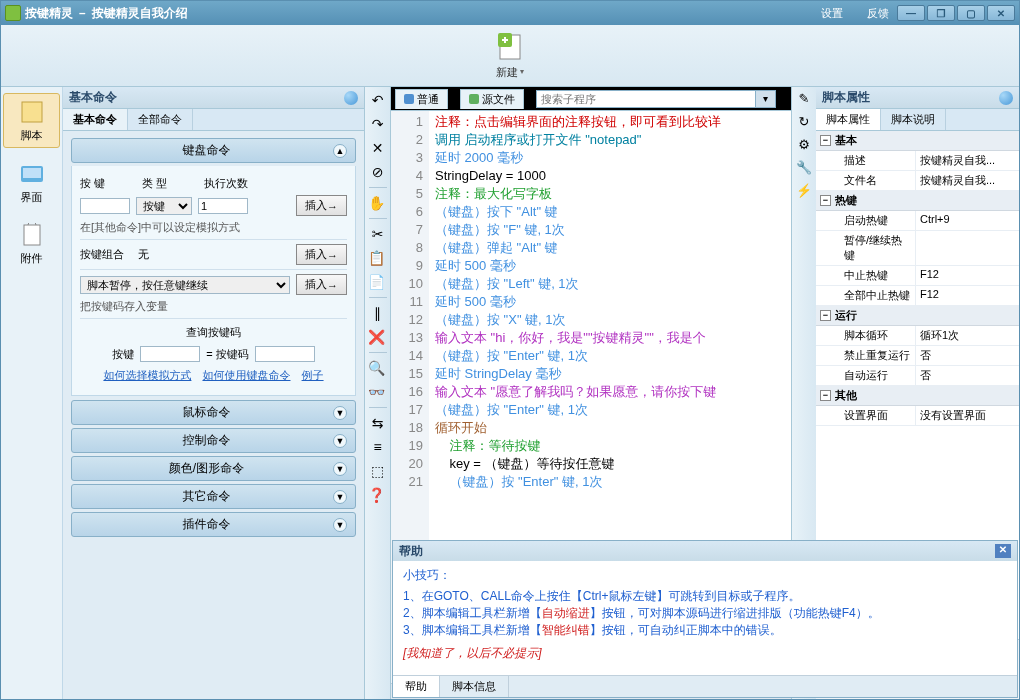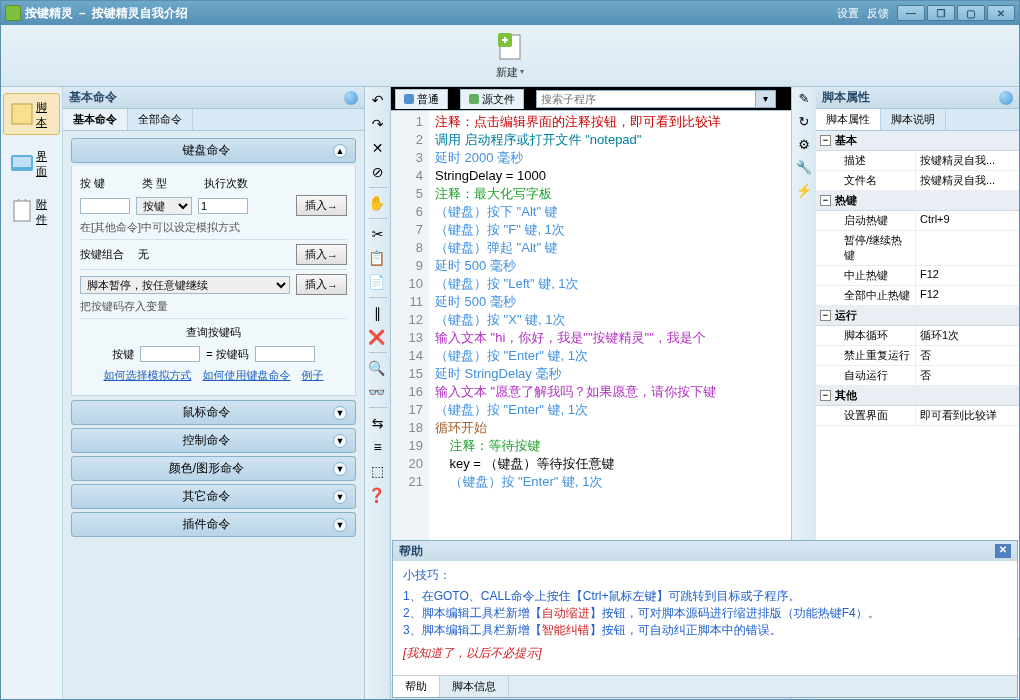--- a/index.html
+++ b/index.html
@@ -3,37 +3,37 @@
 <meta charset="utf-8">
 <style>
 * { box-sizing: border-box; margin: 0; padding: 0; font-family: "Microsoft YaHei", SimSun, sans-serif; }
 body { width: 1020px; height: 700px; background: #d4e7f0; overflow: hidden; font-size: 12px; }
 
 .window { width: 100%; height: 100%; display: flex; flex-direction: column; border: 1px solid #5a8fb0; }
 
 .titlebar { height: 24px; background: linear-gradient(#6fa8c8, #5590b5); display: flex; align-items: center; padding: 0 4px; color: #fff; font-weight: bold; }
 .titlebar .title { flex: 1; display: flex; align-items: center; gap: 4px; }
 .titlebar .app-icon { width: 16px; height: 16px; background: #7fc040; border: 1px solid #5a9020; border-radius: 2px; }
-.titlebar .links { display: flex; gap: 8px; margin-right: 8px; font-weight: normal; font-size: 11px; }
+.titlebar .links { display: flex; gap: 24px; margin-right: 8px; font-weight: normal; font-size: 11px; }
 .titlebar .links span { cursor: pointer; }
 .winbtns { display: flex; gap: 2px; }
 .winbtn { width: 28px; height: 16px; background: linear-gradient(#a8d0e8, #88b8d8); border: 1px solid #4a7a9a; border-radius: 2px; color: #2a5a7a; font-size: 10px; display: flex; align-items: center; justify-content: center; cursor: pointer; }
 
 .toolbar { height: 62px; background: linear-gradient(#e8f2f8, #d8e8f2); display: flex; align-items: center; padding: 4px 8px; gap: 2px; border-bottom: 1px solid #a8c8d8; flex-direction: column; }
 .tbtn { display: flex; flex-direction: column; align-items: center; padding: 2px 6px; cursor: pointer; min-width: 48px; }
 .tbtn .ico { width: 32px; height: 32px; display: flex; align-items: center; justify-content: center; }
 .tbtn .lbl { font-size: 11px; color: #333; margin-top: 2px; }
 .tsep { width: 1px; height: 48px; background: #b0c8d8; margin: 0 4px; }
 .tbtn .dd { font-size: 8px; color: #666; margin-left: 2px; }
 .tbtn-row { display: flex; align-items: center; }
 
 .main { flex: 1; display: flex; overflow: hidden; }
 
 .left-icon-bar { width: 62px; background: #e8f2f8; padding: 6px 2px; display: flex; flex-direction: column; gap: 8px; border-right: 1px solid #c0d8e8; }
-.lib-item { display: flex; flex-direction: row; align-items: center; padding: 4px; cursor: pointer; border-radius: 3px; text-decoration: underline; }
+.lib-item { display: flex; flex-direction: column; align-items: center; padding: 4px; cursor: pointer; border-radius: 3px; }
 .lib-item.sel { background: #f8e8c0; border: 1px solid #d8b860; }
 .lib-item .ico { width: 32px; height: 28px; display: flex; align-items: center; justify-content: center; }
 .lib-item .lbl { font-size: 11px; margin-top: 2px; }
 
 .cmd-panel { width: 302px; background: #e0ecf4; display: flex; flex-direction: column; border-right: 1px solid #a8c8d8; }
 .cmd-head { height: 22px; background: linear-gradient(#d8e8f4, #c8dce8); display: flex; align-items: center; padding: 0 6px; font-weight: bold; font-size: 12px; color: #2a4a6a; border-bottom: 1px solid #a8c8d8; }
 .cmd-head .sp { flex: 1; }
 .cmd-head .ball { width: 14px; height: 14px; border-radius: 50%; background: radial-gradient(circle at 30% 30%, #a8d8f8, #4898d8); }
 .cmd-tabs { display: flex; height: 22px; background: #d8e8f4; border-bottom: 1px solid #a8c8d8; }
 .cmd-tab { padding: 3px 10px; font-size: 11px; cursor: pointer; border-right: 1px solid #b8d0e0; }
@@ -530,21 +530,21 @@
               <div class="pg-row">
                 <div class="k">自动运行</div>
                 <div class="v">否</div>
               </div>
               <div class="pg-cat">
                 <span class="exp">−</span>
                 <span>其他</span>
               </div>
               <div class="pg-row">
                 <div class="k">设置界面</div>
-                <div class="v">即可看到比较详</div>
+                <div class="v">没有设置界面</div>
               </div>
             </div>
           <div class="prop-desc"></div>
         </div>
       </div>
     </div>
   </div>
 </div>
 
 <div class="help-panel">

